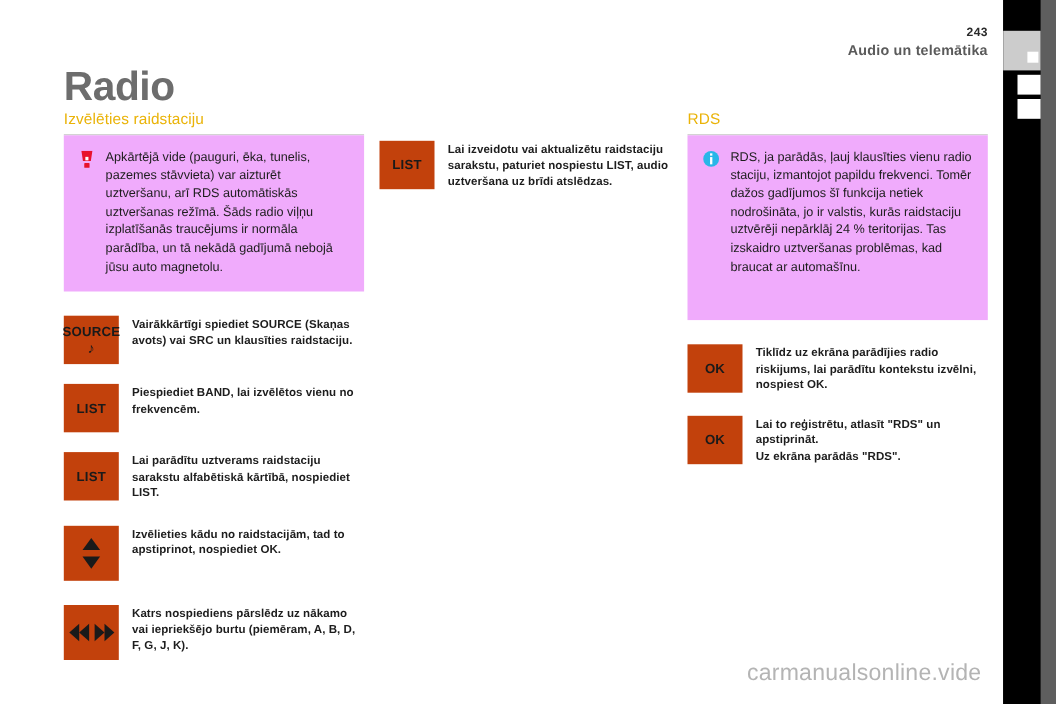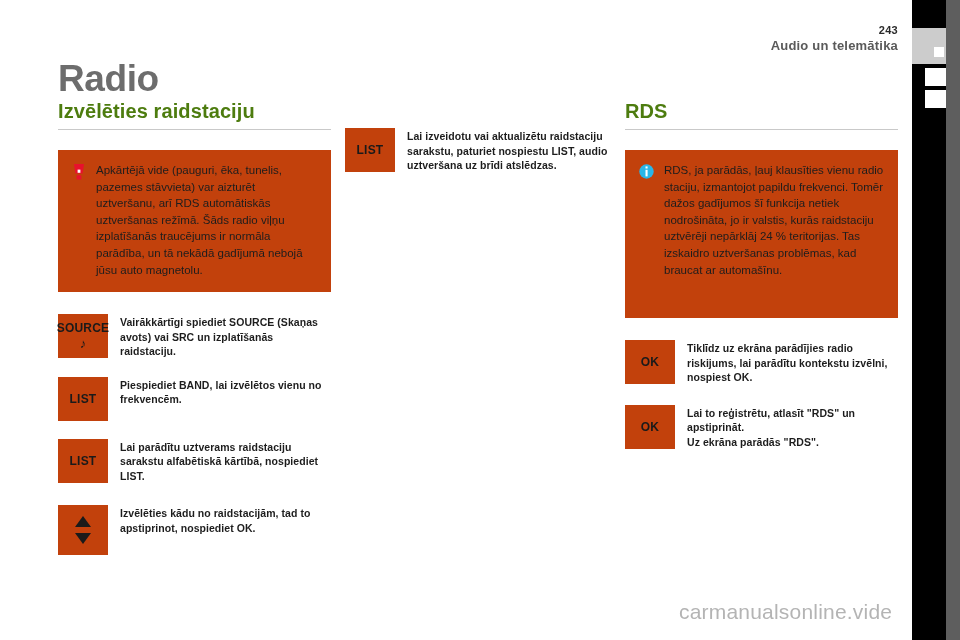--- a/index.html
+++ b/index.html
@@ -73,47 +73,47 @@
     position: absolute;
     left: 58px; top: 58px;
     font-size: 37px;
     font-weight: bold;
     color: #6d6d6d;
     letter-spacing: -0.4px;
   }
 
   
   .col-heading {
-    font-size: 20px;
-    font-weight: bold;
-    color: #4d7c0f;
+    font-size: 14px;
+    font-weight: normal;
+    color: #eab308;
     letter-spacing: 0.1px;
     padding-bottom: 6px;
   }
   .col-rule {
     border-bottom: 1px solid #c9c9c9;
     width: 100%;
   }
 
   
   .col {
     position: absolute;
     width: 273px;
   }
   .col-1 { left: 58px; top: 100px; }
   .col-2 { left: 345px; top: 100px; }
   .col-3 { left: 625px; top: 100px; }
 
   
   .notice {
-    background: #c2410c;
+    background: #f0abfc;
     padding: 12px 14px 14px 14px;
     display: flex;
     gap: 10px;
-    margin-top: 20px;
+    margin-top: 0;
   }
   .notice-text {
     font-size: 11.5px;
     line-height: 16.6px;
     color: #1d1d1d;
   }
   .icon-warn {
     flex: 0 0 auto;
     width: 14px; height: 16px;
     margin-top: 2px;
@@ -227,43 +227,58 @@
       <span class="notice-text">Apkārtējā vide (pauguri, ēka, tunelis, pazemes stāvvieta) var aizturēt uztveršanu, arī RDS automātiskās uztveršanas režīmā. Šāds radio viļņu izplatīšanās traucējums ir normāla parādība, un tā nekādā gadījumā nebojā jūsu auto magnetolu.</span>
     </div>
 
     <div class="instr" style="margin-top:22px;">
       <span class="btn-key">
         <span class="src-label">
           <span>SOURCE</span>
           <span class="src-glyph">♪</span>
         </span>
       </span>
-      <span class="instr-text">Vairākkārtīgi spiediet SOURCE (Skaņas avots) vai SRC un izplatīšanās raidstaciju.</span>
+      <span class="instr-text">Vairākkārtīgi spiediet SOURCE (Skaņas avots) vai SRC un klausīties raidstaciju.</span>
     </div>
 
     <div class="instr" style="margin-top:18px;">
       <span class="btn-key">LIST</span>
       <span class="instr-text">Piespiediet BAND, lai izvēlētos vienu no frekvencēm.</span>
     </div>
 
     <div class="instr" style="margin-top:18px;">
       <span class="btn-key">LIST</span>
       <span class="instr-text">Lai parādītu uztverams raidstaciju sarakstu alfabētiskā kārtībā, nospiediet LIST.</span>
     </div>
 
     <div class="instr" style="margin-top:22px;">
       <span class="btn-key tall">
         <span class="arrows">
           <span class="tri-up"></span>
           <span class="tri-down"></span>
         </span>
       </span>
-      <span class="instr-text">Izvēlēties kādu no raidstacijām, tad to apstiprinot, nospiediet OK.</span>
-    </div>
-
+      <span class="instr-text">Izvēlieties kādu no raidstacijām, tad to apstiprinot, nospiediet OK.</span>
+    </div>
+
+    <div class="instr" style="margin-top:22px;">
+      <span class="btn-key tall">
+        <span class="seek">
+          <span class="seek-grp">
+            <span class="tri-left"></span>
+              <span class="tri-left"></span>
+          </span>
+          <span class="seek-grp">
+            <span class="tri-right"></span>
+              <span class="tri-right"></span>
+          </span>
+        </span>
+      </span>
+      <span class="instr-text">Katrs nospiediens pārslēdz uz nākamo vai iepriekšējo burtu (piemēram, A, B, D, F, G, J, K).</span>
+    </div>
   </div>
 
   <div class="col col-2">
     <div class="instr" style="margin-top:28px;">
       <span class="btn-key">LIST</span>
       <span class="instr-text">Lai izveidotu vai aktualizētu raidstaciju sarakstu, paturiet nospiestu LIST, audio uztveršana uz brīdi atslēdzas.</span>
     </div>
   </div>
 
   <div class="col col-3">

